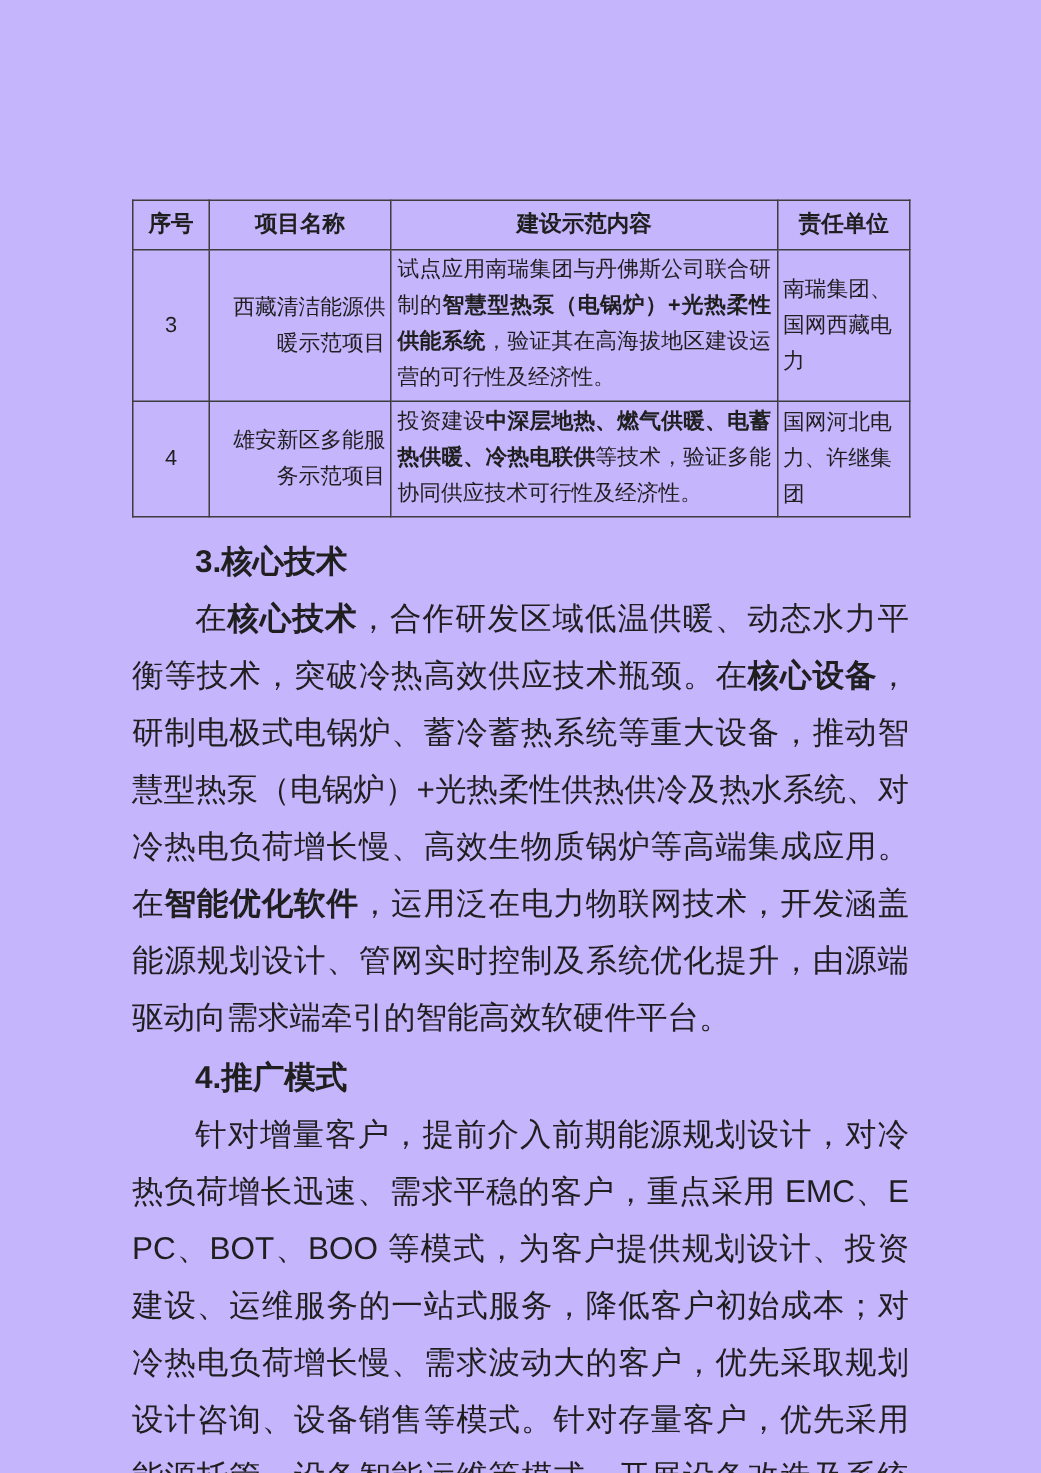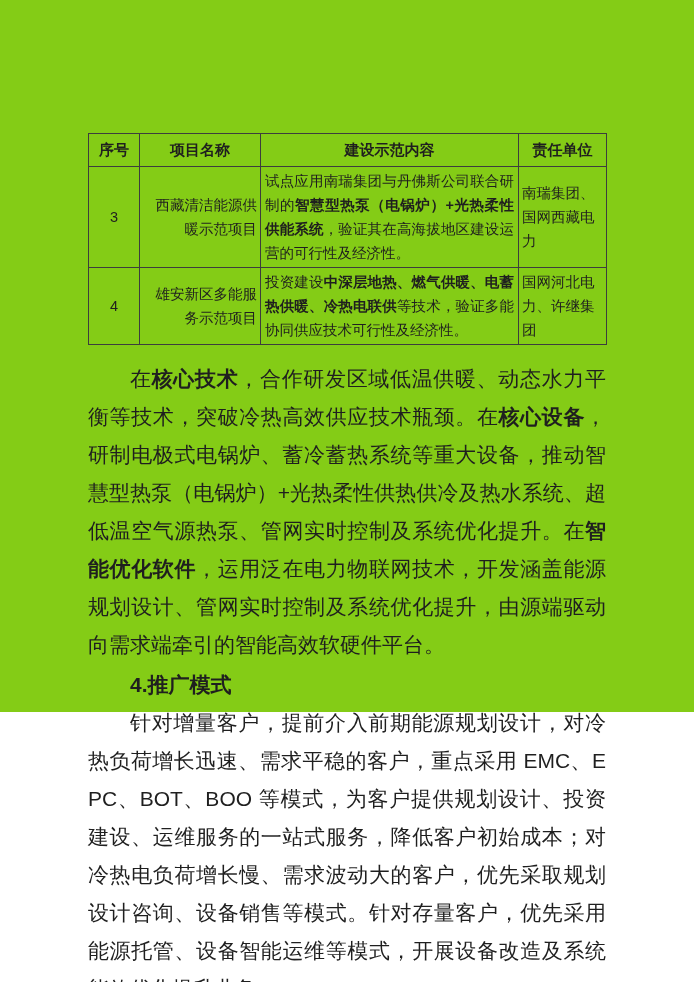--- a/index.html
+++ b/index.html
@@ -4,22 +4,22 @@
 <style>
   * { margin: 0; padding: 0; box-sizing: border-box; }
   html, body {
     width: 694px;
     background: #ffffff;
     font-family: "Liberation Sans", "DejaVu Sans", sans-serif;
   }
   body { height: 982px; overflow: hidden; }
   .page {
     width: 694px;
-    height: 712px;
-    background: #84cc16;
+    height: 982px;
+    background: #c4b5fd;
     padding: 133px 88px 0 88px;
     color: #1f1f1f;
   }
   
   table.doc-table {
     width: 518px;
     border-collapse: collapse;
     table-layout: fixed;
     color: #1f1f1f;
   }
@@ -31,21 +31,21 @@
     vertical-align: middle;
   }
   table.doc-table th {
     font-weight: bold;
     text-align: center;
     padding: 4px 2px;
     font-size: 15px;
   }
   td.cell-index { text-align: center; padding: 2px; }
   td.cell-name  { text-align: right; padding: 2px 3px; }
-  td.cell-content { text-align: justify; padding: 2px 4px; }
+  td.cell-content { text-align: justify; padding: 2px 4px; font-family: Liberation Mono, monospace; }
   td.cell-unit { text-align: left; padding: 2px 3px; }
   td.cell-content .run-b, .run-b { font-weight: bold; }
   tr.row-3 td { height: 97px; }
   tr.row-4 td { height: 74px; }
   
   .sections { margin-top: 15px; width: 518px; }
   .sec-heading {
     font-size: 21px;
     font-weight: bold;
     line-height: 30px;
@@ -93,19 +93,20 @@
       <tr class="row-4">
         <td class="cell-index">4</td>
         <td class="cell-name">雄安新区多能服务示范项目</td>
         <td class="cell-content"><span>投资建设</span><span class="run-b">中深层地热、燃气供暖、电蓄热供暖、冷热电联供</span><span>等技术，验证多能协同供应技术可行性及经济性。</span></td>
         <td class="cell-unit">国网河北电力、许继集团</td>
       </tr>
     </tbody>
   </table>
 
   <div class="sections">
-    <div class="sec-paragraph"><span>在</span><span class="run-b">核心技术</span><span>，合作研发区域低温供暖、动态水力平衡等技术，突破冷热高效供应技术瓶颈。在</span><span class="run-b">核心设备</span><span>，研制电极式电锅炉、蓄冷蓄热系统等重大设备，推动智慧型热泵（电锅炉）+光热柔性供热供冷及热水系统、超低温空气源热泵、管网实时控制及系统优化提升。在</span><span class="run-b">智能优化软件</span><span>，运用泛在电力物联网技术，开发涵盖能源规划设计、管网实时控制及系统优化提升，由源端驱动向需求端牵引的智能高效软硬件平台。</span></div>
+    <div class="sec-heading">3.核心技术</div>
+    <div class="sec-paragraph"><span>在</span><span class="run-b">核心技术</span><span>，合作研发区域低温供暖、动态水力平衡等技术，突破冷热高效供应技术瓶颈。在</span><span class="run-b">核心设备</span><span>，研制电极式电锅炉、蓄冷蓄热系统等重大设备，推动智慧型热泵（电锅炉）+光热柔性供热供冷及热水系统、对冷热电负荷增长慢、高效生物质锅炉等高端集成应用。在</span><span class="run-b">智能优化软件</span><span>，运用泛在电力物联网技术，开发涵盖能源规划设计、管网实时控制及系统优化提升，由源端驱动向需求端牵引的智能高效软硬件平台。</span></div>
 
     <div class="sec-heading">4.推广模式</div>
     <div class="sec-paragraph"><span>针对增量客户，提前介入前期能源规划设计，对冷热负荷增长迅速、需求平稳的客户，重点采用 EMC、EPC、BOT、BOO 等模式，为客户提供规划设计、投资建设、运维服务的一站式服务，降低客户初始成本；对冷热电负荷增长慢、需求波动大的客户，优先采取规划设计咨询、设备销售等模式。针对存量客户，优先采用能源托管、设备智能运维等模式，开展设备改造及系统能效优化提升业务。</span></div>
   </div>
 
 </div>
 
 </body></html>

